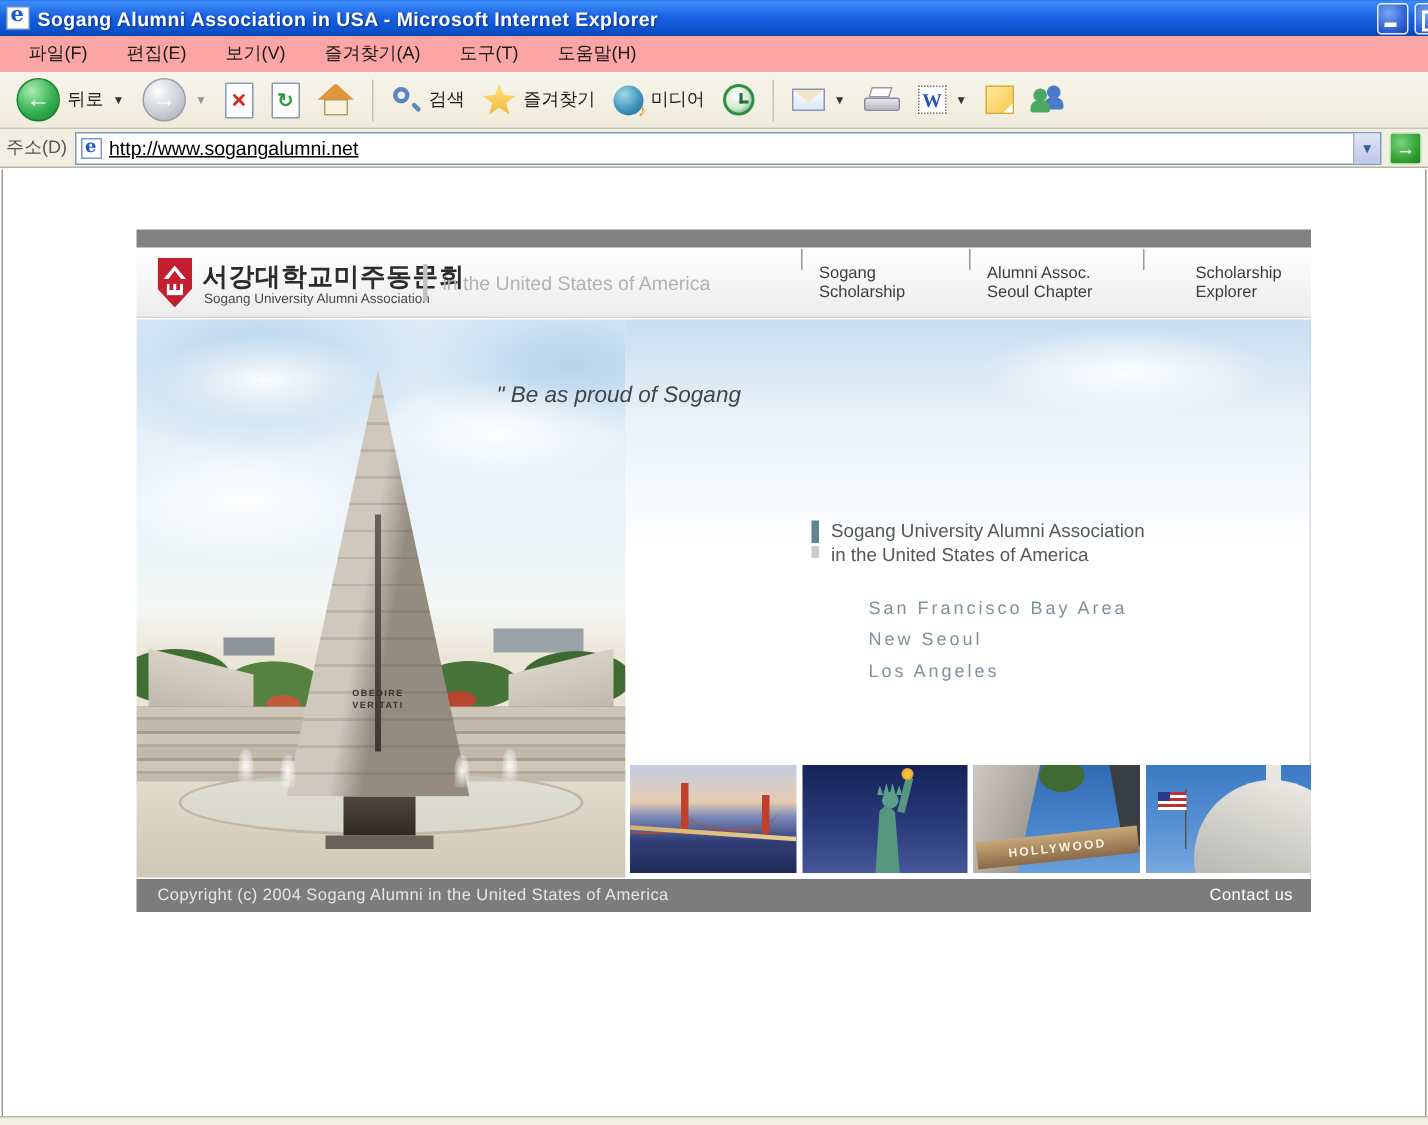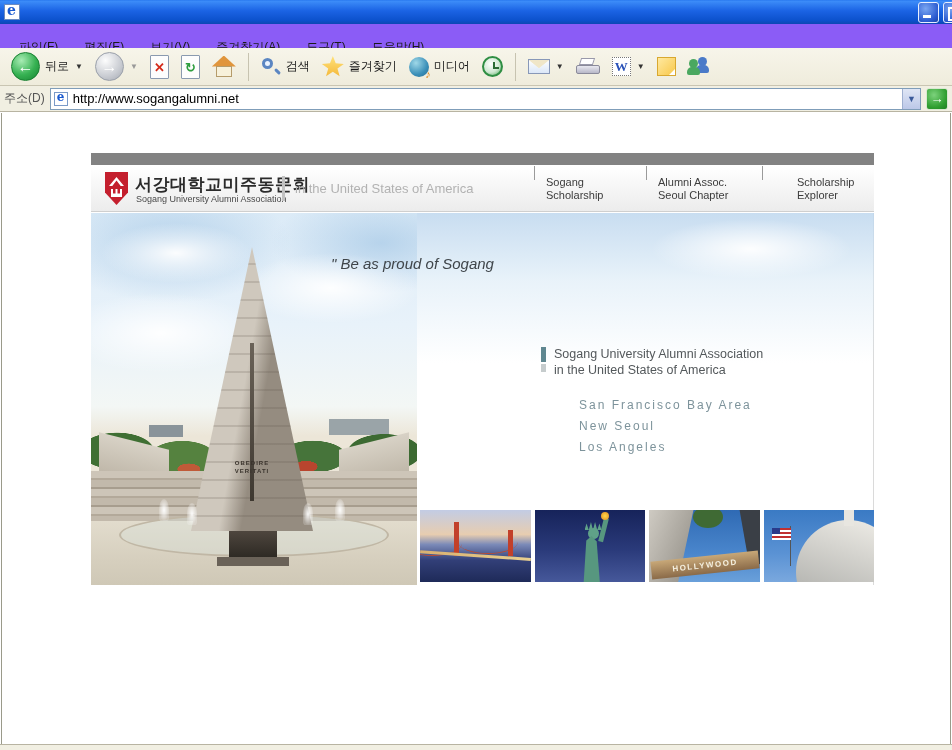--- a/index.html
+++ b/index.html
@@ -12,22 +12,22 @@
     display:flex; align-items:center; padding-left:4px; }
   .ie-icon { width:16px; height:16px; background:#fff; border:1px solid #6a8ac0; position:relative; margin-right:5px; }
   .ie-icon:after { content:"e"; position:absolute; left:2px; top:-3px; color:#1a5ad0; font-weight:bold; font-size:14px; font-family:"DejaVu Serif",serif; }
   .title-text { color:#fff; font-weight:bold; font-size:13px; letter-spacing:.3px; text-shadow:1px 1px 1px #123a8c; white-space:nowrap; }
   .win-btns { position:absolute; right:-12px; top:2px; display:flex; gap:4px; }
   .win-btn { width:21px; height:21px; border-radius:3px; border:1px solid #e8f0ff;
     background:radial-gradient(circle at 35% 30%,#7aa6f2,#2a5ad0 70%,#1c44a8); position:relative; }
   .win-btn.minimize:after { content:""; position:absolute; left:4px; bottom:4px; width:8px; height:3px; background:#fff; }
   .win-btn.maximize:after { content:""; position:absolute; left:4px; top:4px; width:11px; height:10px; border:2px solid #fff; }
 
-  .menubar { position:absolute; left:0; top:24px; width:952px; height:36px; background:#8b5cf6;
-    border-bottom:1px solid #d8d4c4; display:flex; align-items:flex-end; padding-left:6px; }
+  .menubar { position:absolute; left:0; top:24px; width:952px; height:36px; background:#fca5a5;
+    border-bottom:1px solid #d8d4c4; display:flex; align-items:flex-start; padding-left:6px; }
   .menu-item { font-size:12px; color:#1a1a1a; padding:3px 13px; cursor:default; }
 
   .toolbar { position:absolute; left:0; top:48px; width:952px; height:38px;
     background:linear-gradient(180deg,#f7f5ea,#efecdc); border-bottom:1px solid #c9c5b2;
     display:flex; align-items:center; padding-left:6px; gap:2px; }
   .tb-btn { display:flex; align-items:center; gap:5px; padding:3px 5px; border-radius:3px; font-size:12px; color:#1a1a1a; }
   .tb-sep { width:1px; height:28px; background:#c7c3b0; margin:0 5px; }
   .drop { font-size:8px; color:#333; margin-left:1px; }
   .drop.dim { color:#999; }
 
@@ -65,21 +65,21 @@
   .person:after { content:""; position:absolute; left:-2px; top:8px; width:13px; height:8px; border-radius:5px 5px 2px 2px; background:inherit; }
   .person.blue { left:10px; top:0; background:#4a7ac8; }
   .person.green { left:1px; top:2px; background:#4aa860; }
 
   .addressbar { position:absolute; left:0; top:86px; width:952px; height:26px; background:#f1efe2;
     border-bottom:1px solid #b8b4a2; display:flex; align-items:center; padding:0 4px; gap:5px; }
   .addr-label { font-size:12px; color:#555; white-space:nowrap; }
   .addr-input { flex:1; height:22px; background:#fff; border:1px solid #7f9db9; display:flex; align-items:center; padding-left:3px; position:relative; }
   .addr-ie { width:14px; height:14px; background:#fff; border:1px solid #7a9ac8; position:relative; margin-right:5px; }
   .addr-ie:after { content:"e"; position:absolute; left:2px; top:-3px; color:#1a5ad0; font-weight:bold; font-size:12px; font-family:"DejaVu Serif",serif; }
-  .addr-url { font-size:13px; color:#000; }
+  .addr-url { font-size:13px; color:#000;text-decoration:underline; }
   .addr-drop { position:absolute; right:0; top:0; width:18px; height:20px; background:linear-gradient(180deg,#dfe6f5,#bcc8e8); border-left:1px solid #9fb0d0; color:#3a5a9a; font-size:9px; text-align:center; line-height:20px; }
   .go-btn { width:22px; height:22px; border-radius:3px; background:radial-gradient(circle at 35% 30%,#7cd27c,#2f9e2f 65%,#1f7e22); border:1px solid #d8e8d0; color:#fff; font-weight:bold; font-size:13px; text-align:center; line-height:20px; }
 
   .viewport { position:absolute; left:1px; top:113px; width:950px; height:631px; background:#fff; border-left:1px solid #9a9a8a; border-right:1px solid #9a9a8a; }
   .statusbar { position:absolute; left:0; top:744px; width:952px; height:6px; background:#f1efe2; border-top:1px solid #b8b4a2; }
 
   
   .page { position:absolute; left:89px; top:40px; width:783px; height:455px; }
   .page-topbar { position:absolute; left:0; top:0; width:783px; height:12px; background:#828282; }
   .page-header { position:absolute; left:0; top:13px; width:783px; height:46px;
@@ -173,20 +173,21 @@
 
   .page-footer { position:absolute; left:0; top:433px; width:783px; height:22px; background:#7c7c7c; }
   .footer-copy { position:absolute; left:14px; top:5px; font-size:11px; color:#e6e6e6; letter-spacing:.3px; }
   .footer-contact { position:absolute; right:12px; top:5px; font-size:11px; color:#fff; letter-spacing:.3px; cursor:pointer; }
 </style>
 </head>
 <body>
 
 <div class="titlebar">
   <div class="ie-icon"></div>
+  <div class="title-text">Sogang Alumni Association in USA - Microsoft Internet Explorer</div>
   <div class="win-btns">
     <div class="win-btn minimize"></div>
     <div class="win-btn maximize"></div>
   </div>
 </div>
 
 <div class="menubar">
   <div class="menu-item">파일(F)</div>
   <div class="menu-item">편집(E)</div>
   <div class="menu-item">보기(V)</div>
@@ -386,17 +387,21 @@
         </div>
         <div class="thumb t-ca">
           <div class="dome"></div>
             <div class="lantern"></div>
             <div class="flagpole"></div>
             <div class="flag"></div>
         </div>
       </div>
     </div>
 
+    <div class="page-footer">
+      <div class="footer-copy">Copyright (c) 2004 Sogang Alumni in the United States of America</div>
+      <div class="footer-contact">Contact us</div>
+    </div>
 
   </div>
 </div>
 
 <div class="statusbar"></div>
 
 </body></html>

